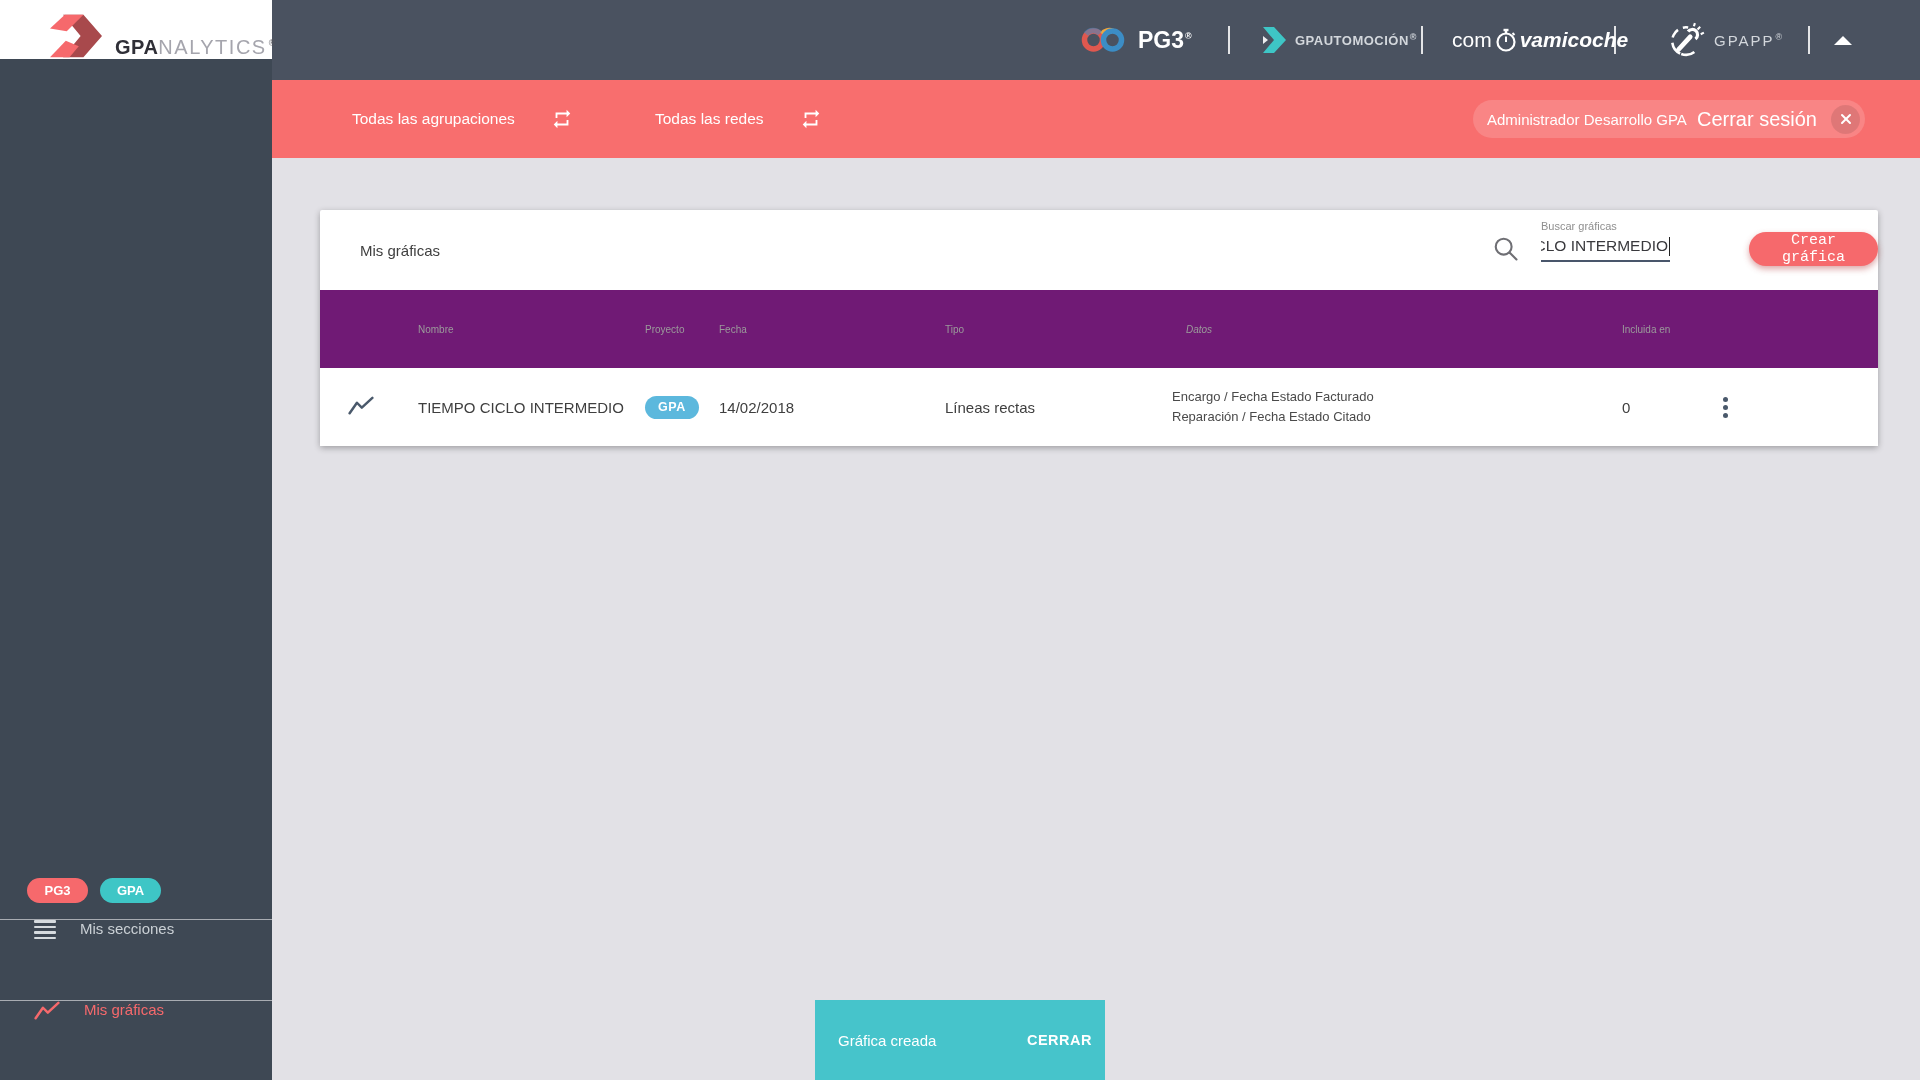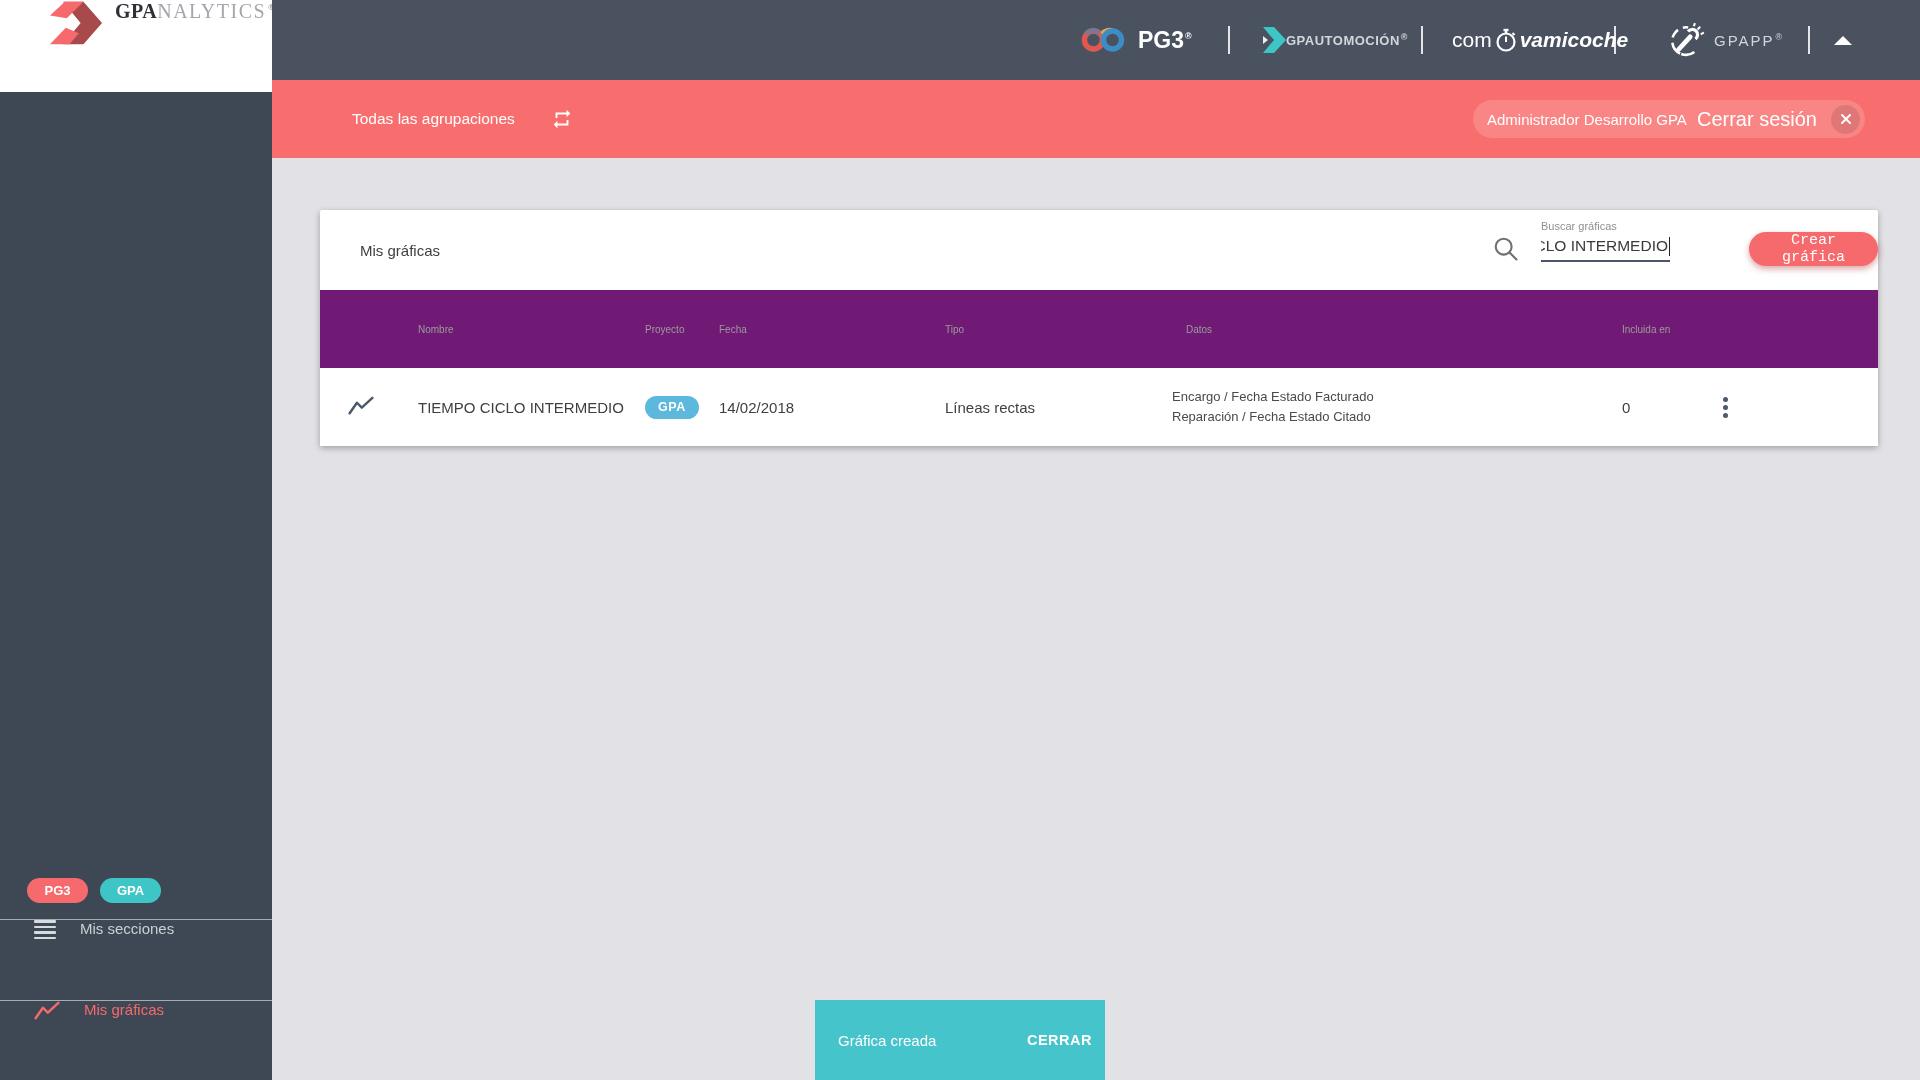--- a/index.html
+++ b/index.html
@@ -1,22 +1,22 @@
 <!DOCTYPE html>
 <html><head>
 <meta charset="utf-8">
 <style>
   * { margin:0; padding:0; box-sizing:border-box; }
   html,body { width:1920px; height:1080px; overflow:hidden; }
   body { font-family:"Liberation Sans", sans-serif; background:#e2e1e6; position:relative; }
 
   
   .sidebar { position:absolute; left:0; top:0; width:272px; height:1080px; background:#3e4854; z-index:5; }
-  .logo-area { position:absolute; left:0; top:0; width:272px; height:92px; background:#ffffff;
-               display:flex; align-items:flex-start; padding-left:50px; cursor:pointer;font-family:Liberation Serif, serif; }
+  .logo-area { position:absolute; left:0; top:0; width:272px; height:59px; background:#ffffff;
+               display:flex; align-items:flex-end; padding-left:50px; cursor:pointer; }
   .logo-mark { width:52px; height:46px; flex:0 0 auto; }
   .logo-text { margin-left:13px; font-size:20px; letter-spacing:0.5px; white-space:nowrap; }
   .logo-text .bold  { font-weight:bold; color:#2f2f37; }
   .logo-text .light { font-weight:400; color:#a5a5ad; letter-spacing:1.5px; }
   .logo-text .reg   { font-size:9px; color:#55555c; vertical-align:super; margin-left:2px; }
 
   .side-badges { position:absolute; left:27px; top:878px; display:flex; gap:12px; }
   .pill-badge { height:25px; min-width:61px; padding:0 16px; border-radius:13px; color:#fff;
                 font-size:13px; font-weight:bold; display:flex; align-items:center; justify-content:center; cursor:pointer; }
   .pill-pg3 { background:#f6696c; }
@@ -35,21 +35,21 @@
   
   .topbar { position:absolute; left:272px; top:0; width:1648px; height:80px; background:#4a5260; }
   .topbar > * { position:absolute; top:0; height:80px; display:flex; align-items:center; color:#fff; }
   .tb-sep { width:2px; height:28px; top:26px !important; background:rgba(255,255,255,0.85); }
   .sep1 { left:956px; } .sep2 { left:1149px; } .sep3 { left:1342px; } .sep4 { left:1536px; }
   .brand { cursor:pointer; white-space:nowrap; }
   .brand-pg3 { left:808px; }
   .brand-pg3 .txt { margin-left:12px; font-size:23px; font-weight:bold; }
   .reg-sup { font-size:9px; vertical-align:super; margin-left:1px; }
   .brand-gpauto { left:990px; }
-  .brand-gpauto .txt { font-size:13px; font-weight:bold; letter-spacing:0.5px; color:#d3d7dc; }
+  .brand-gpauto .txt { margin-left:9px; font-size:13px; font-weight:bold; letter-spacing:0.5px; color:#d3d7dc; }
   .brand-com { left:1180px; font-size:21px; }
   .brand-com .pfx { font-weight:400; }
   .brand-com .sfx { font-weight:bold; font-style:italic; }
   .brand-com svg { margin:0 2px; }
   .brand-gpapp { left:1396px; }
   .brand-gpapp .txt { margin-left:8px; font-size:15px; letter-spacing:2px; color:#d3d7dc; }
   .tb-caret { left:1562px; cursor:pointer; }
   .tb-caret i { display:block; width:0; height:0; border-left:9px solid transparent;
                 border-right:9px solid transparent; border-bottom:9px solid #ffffff; }
 
@@ -80,21 +80,21 @@
   .search-val { font-size:15.5px; color:#39393d; }
   .caret-bar { width:1px; height:19px; background:#222; margin-left:1px; flex:0 0 auto; }
   .search-underline { height:2px; background:#49566b; margin-top:2px; }
   .create-btn { position:absolute; left:1429px; top:22px; height:34px; padding:0 23px; border:none;
                 border-radius:17px; background:#f6696c; color:#ffffff; font-size:15px;
                 font-family:Liberation Mono, monospace; cursor:pointer;
                 box-shadow:0 3px 6px rgba(180,60,62,0.45); }
 
   .tgrid { display:grid; grid-template-columns:98px 227px 74px 226px 227px 413px 110px 1fr; align-items:center; }
   .thead { height:78px; background:#701a75; color:#9b9b9b; font-size:10px; }
-  .thead .hd-datos { padding-left:14px; }
+  .thead .hd-datos { padding-left:14px;font-style:italic; }
   .thead .hd-incl, .trow .cell-incl { padding-left:37px; }
   .trow { height:78px; background:#ffffff; font-size:15px; color:#3f3f3f; cursor:pointer; }
   .cell-icon { padding-left:28px; }
   .proj-badge { display:inline-flex; align-items:center; justify-content:center; height:23px;
                 padding:0 13px; border-radius:12px; background:#5cb8dd; color:#fff;
                 font-size:12.5px; font-weight:bold; letter-spacing:0.5px; }
   .cell-datos { font-size:13px; color:#4a4a4a; line-height:1.55; }
   .kebab { margin-left:18px; width:24px; height:30px; display:flex; flex-direction:column;
            align-items:center; justify-content:center; gap:3px; cursor:pointer; background:none; border:none; }
   .kebab i { width:5px; height:5px; border-radius:50%; background:#4a596b; }
@@ -203,20 +203,26 @@
 
 <div class="redbar">
 
   <div class="rb-group rb-g1">
     <span>Todas las agrupaciones</span>
     <svg width="22" height="22" viewBox="0 0 24 24">
       <path fill="#ffffff" d="M7 7h10v3l4-4-4-4v3H5v6h2V7zm10 10H7v-3l-4 4 4 4v-3h12v-6h-2v4z"></path>
     </svg>
   </div>
 
+  <div class="rb-group rb-g2">
+    <span>Todas las redes</span>
+    <svg width="22" height="22" viewBox="0 0 24 24">
+      <path fill="#ffffff" d="M7 7h10v3l4-4-4-4v3H5v6h2V7zm10 10H7v-3l-4 4 4 4v-3h12v-6h-2v4z"></path>
+    </svg>
+  </div>
 
   <div class="session-pill">
     <span class="session-user">Administrador Desarrollo GPA</span>
     <span class="logout-btn">Cerrar sesión</span>
     <span class="close-circle">
       <svg width="12" height="12" viewBox="0 0 12 12">
         <line x1="2" y1="2" x2="10" y2="10" stroke="#ffffff" stroke-width="2" stroke-linecap="round"></line>
         <line x1="10" y1="2" x2="2" y2="10" stroke="#ffffff" stroke-width="2" stroke-linecap="round"></line>
       </svg>
     </span>

